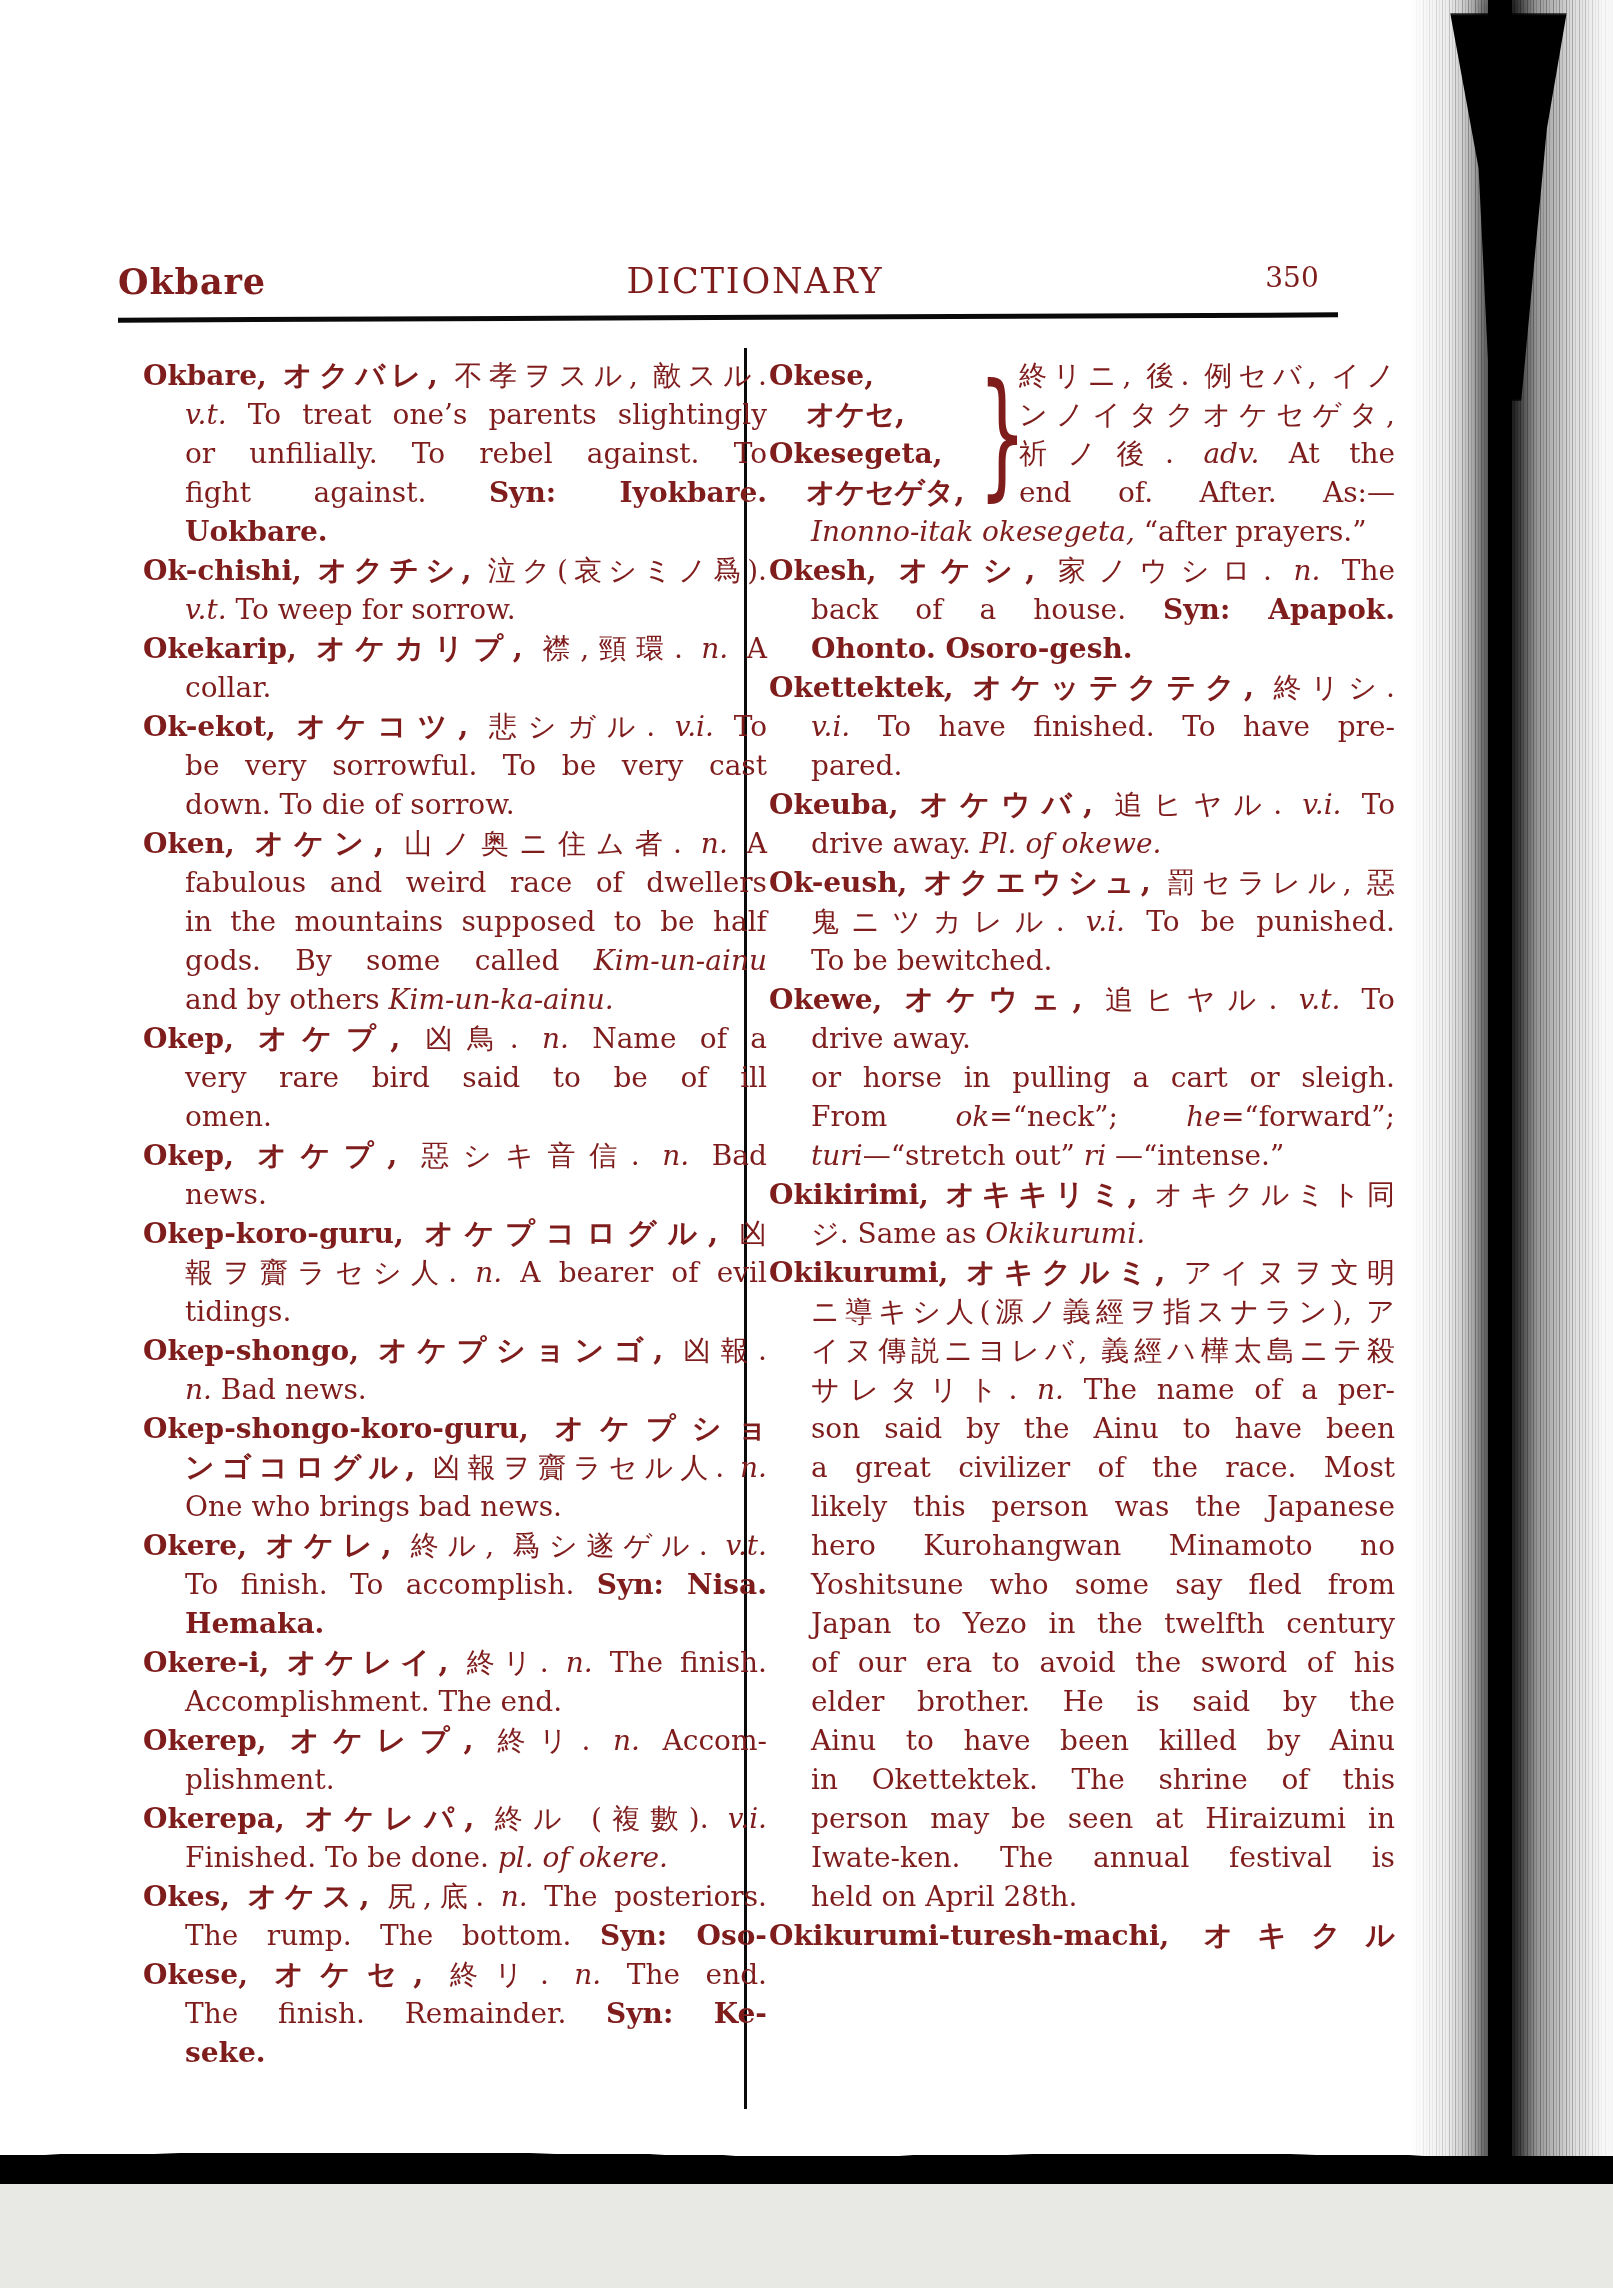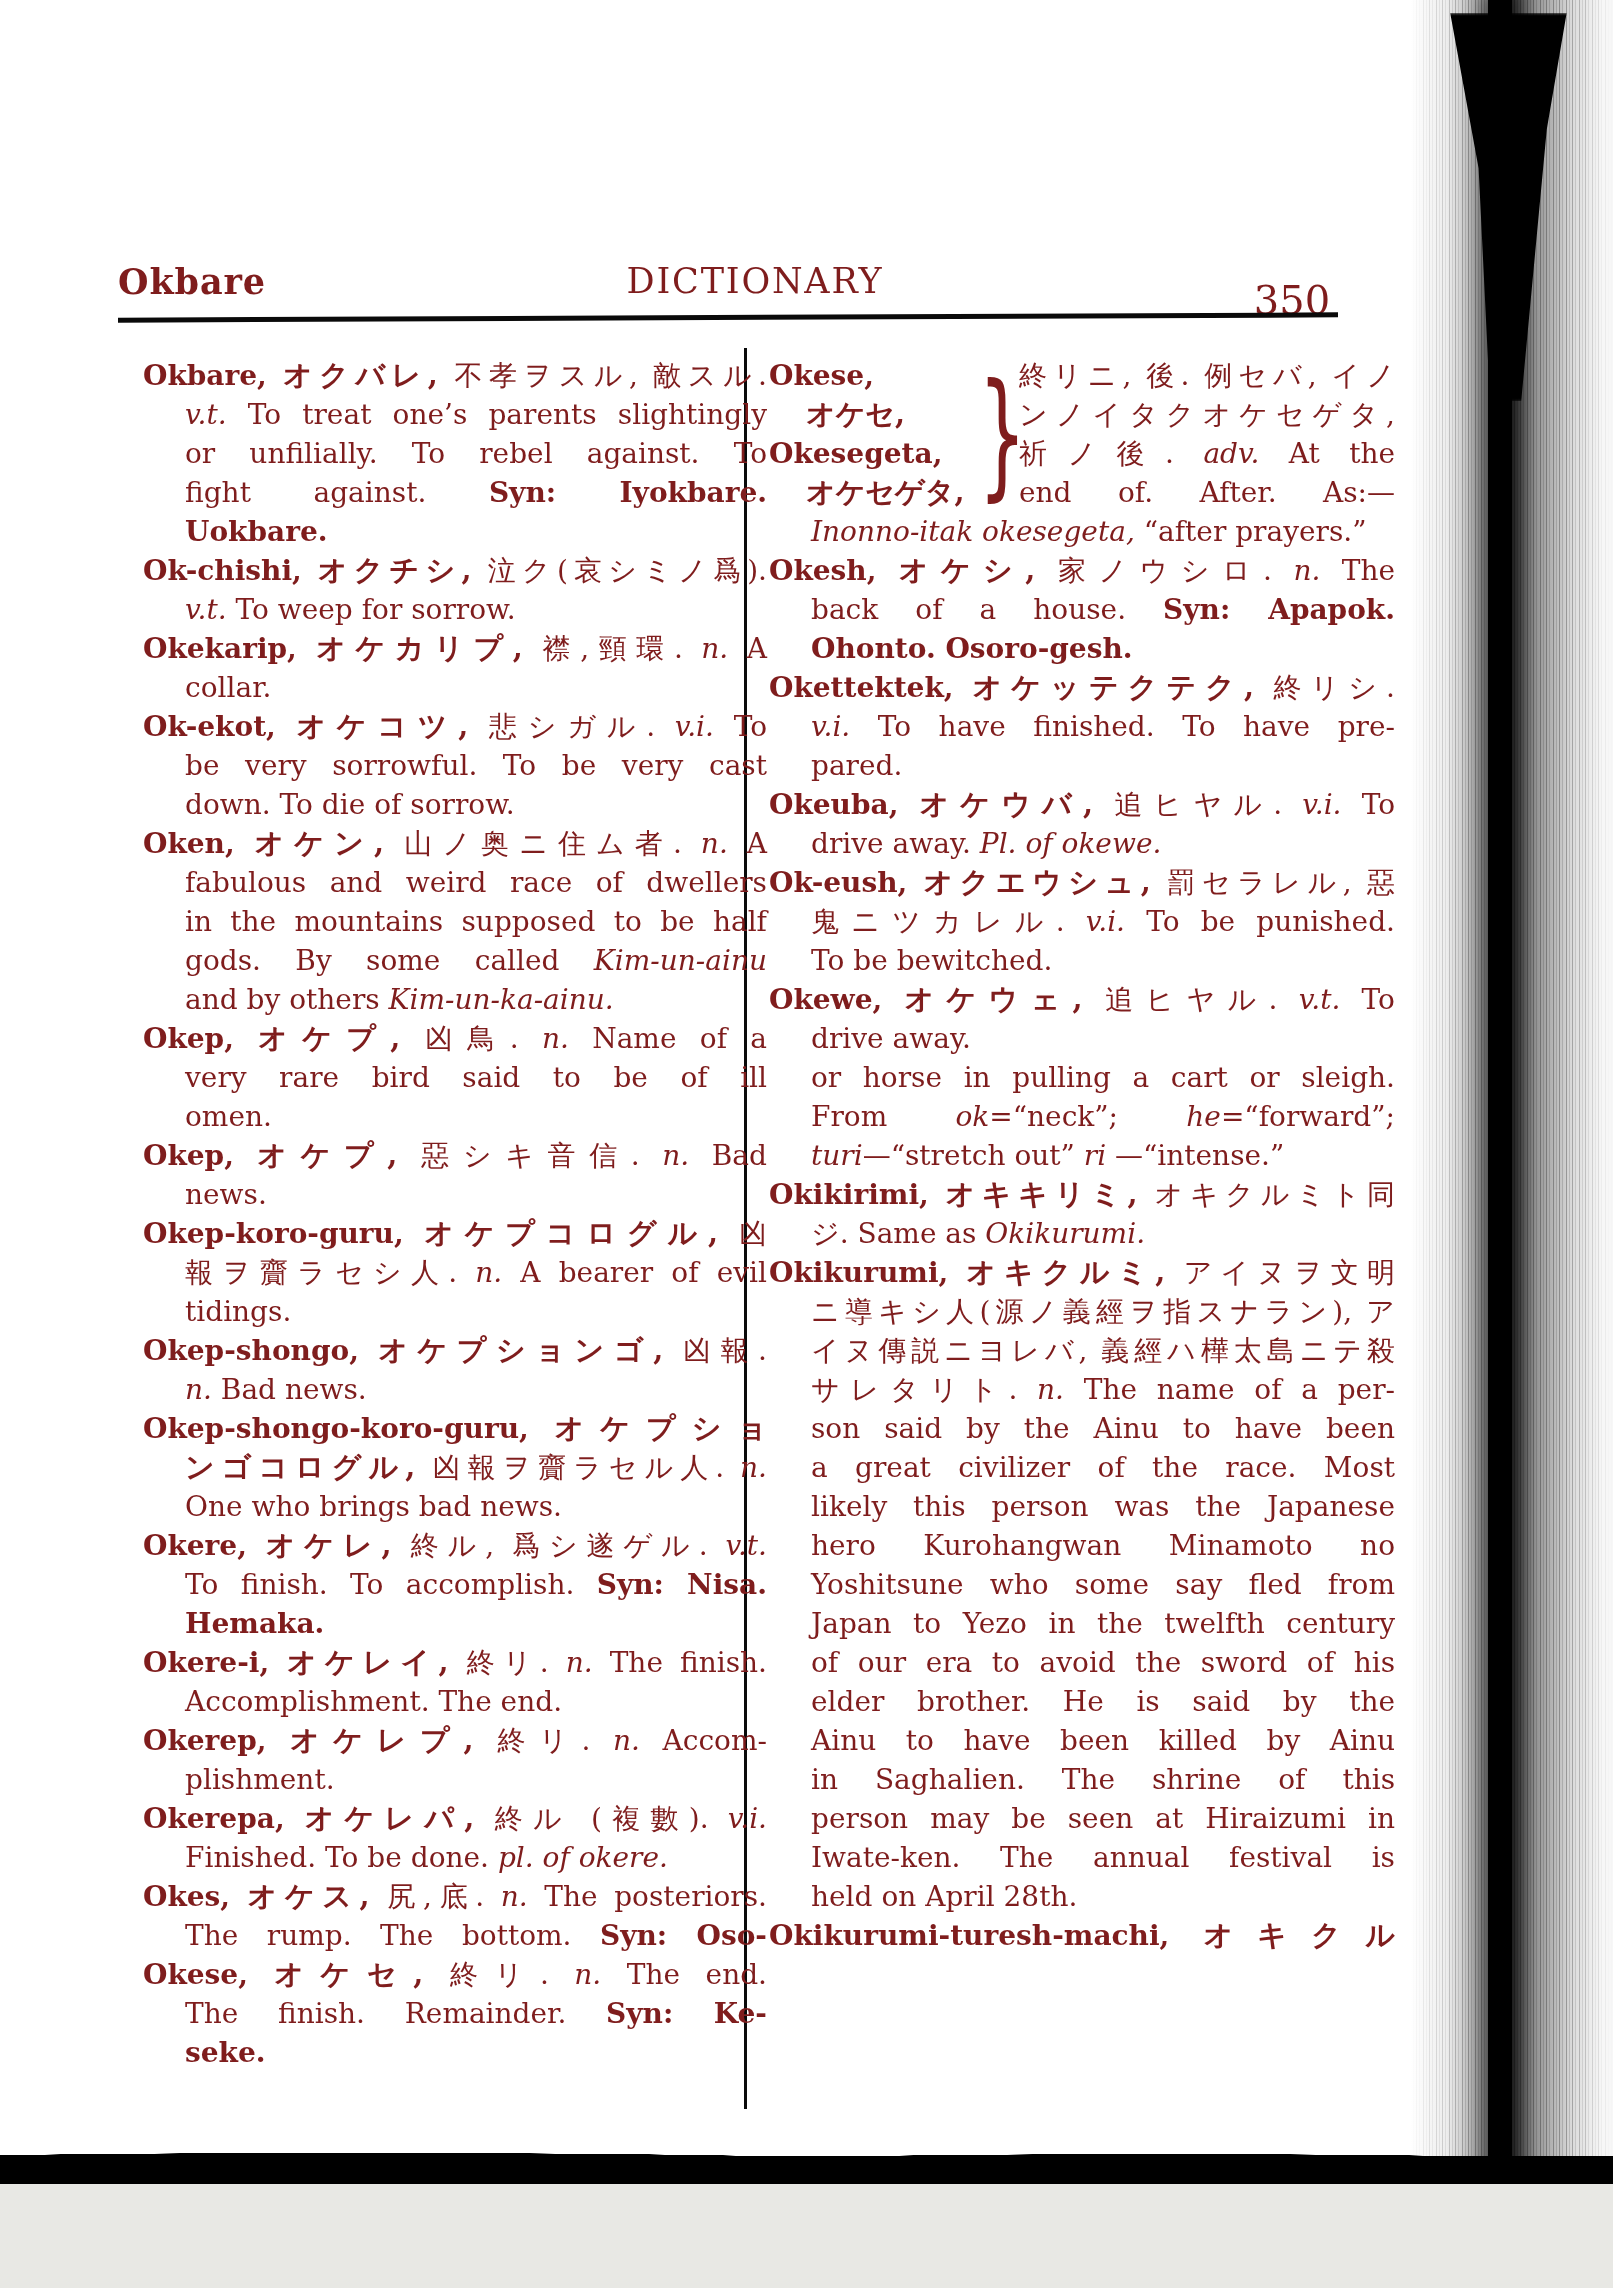--- a/index.html
+++ b/index.html
@@ -1,21 +1,21 @@
 <!DOCTYPE html>
 <html style="font-size:14.8px"><head>
 <meta charset="utf-8">
 <style>
   html,body{margin:0;padding:0;background:#e8e8e4;}
   .page{position:relative;width:1613px;height:2184px;background:#ffffff;overflow:hidden;
         font-family:"DejaVu Serif","Liberation Serif",serif;color:#7f1d1d;}
   
   .hdr-catch{position:absolute;left:118px;top:261px;font-size:35px;font-weight:bold;letter-spacing:0.9px;}
   .hdr-title{position:absolute;left:755px;top:261px;transform:translateX(-50%);font-size:35px;letter-spacing:1.8px;}
-  .hdr-page{position:absolute;left:1292px;top:277px;transform:translateX(-50%);font-size:40px;}
+  .hdr-page{position:absolute;left:1292px;top:261px;transform:translateX(-50%);font-size:28px;}
   .head-rule{position:absolute;left:118px;top:315px;width:1220px;height:4.6px;background:#0a0a0a;transform:rotate(-0.25deg);}
   
   .divider{position:absolute;left:744px;top:348px;width:2.8px;height:1761px;background:#0a0a0a;}
   
   .col{position:absolute;top:356px;}
   .col-left{left:95px;width:624px;margin-left:48px;}
   .col-right{left:769px;width:626px;}
   .entry{margin:0;}
   .line{height:39px;line-height:39px;font-size:28px;}
   .line.jf{text-align:justify;text-align-last:justify;text-justify:inter-word;}
@@ -201,21 +201,21 @@
         <div class="line ind jf"><span class="seg sj">サレタリト. </span><span class="seg si">n.</span><span class="seg sn"> The name of a per-</span></div>
         <div class="line ind jf"><span class="seg sn">son said by the Ainu to have been</span></div>
         <div class="line ind jf"><span class="seg sn">a great civilizer of the race. Most</span></div>
         <div class="line ind jf"><span class="seg sn">likely this person was the Japanese</span></div>
         <div class="line ind jf"><span class="seg sn">hero Kurohangwan Minamoto no</span></div>
         <div class="line ind jf"><span class="seg sn">Yoshitsune who some say fled from</span></div>
         <div class="line ind jf"><span class="seg sn">Japan to Yezo in the twelfth century</span></div>
         <div class="line ind jf"><span class="seg sn">of our era to avoid the sword of his</span></div>
         <div class="line ind jf"><span class="seg sn">elder brother. He is said by the</span></div>
         <div class="line ind jf"><span class="seg sn">Ainu to have been killed by Ainu</span></div>
-        <div class="line ind jf"><span class="seg sn">in Saghalien. The shrine of this</span></div>
+        <div class="line ind jf"><span class="seg sn">in Okettektek. The shrine of this</span></div>
         <div class="line ind jf"><span class="seg sn">person may be seen at Hiraizumi in</span></div>
         <div class="line ind jf"><span class="seg sn">Iwate-ken. The annual festival is</span></div>
         <div class="line ind"><span class="seg sn">held on April 28th.</span></div>
       </div>
       <div class="entry">
         <div class="line  jf"><span class="seg sb">Okikurumi-turesh-machi, </span><span class="seg sJ">オキクル</span></div>
       </div>
     </div>
 
   <div class="gutter">

